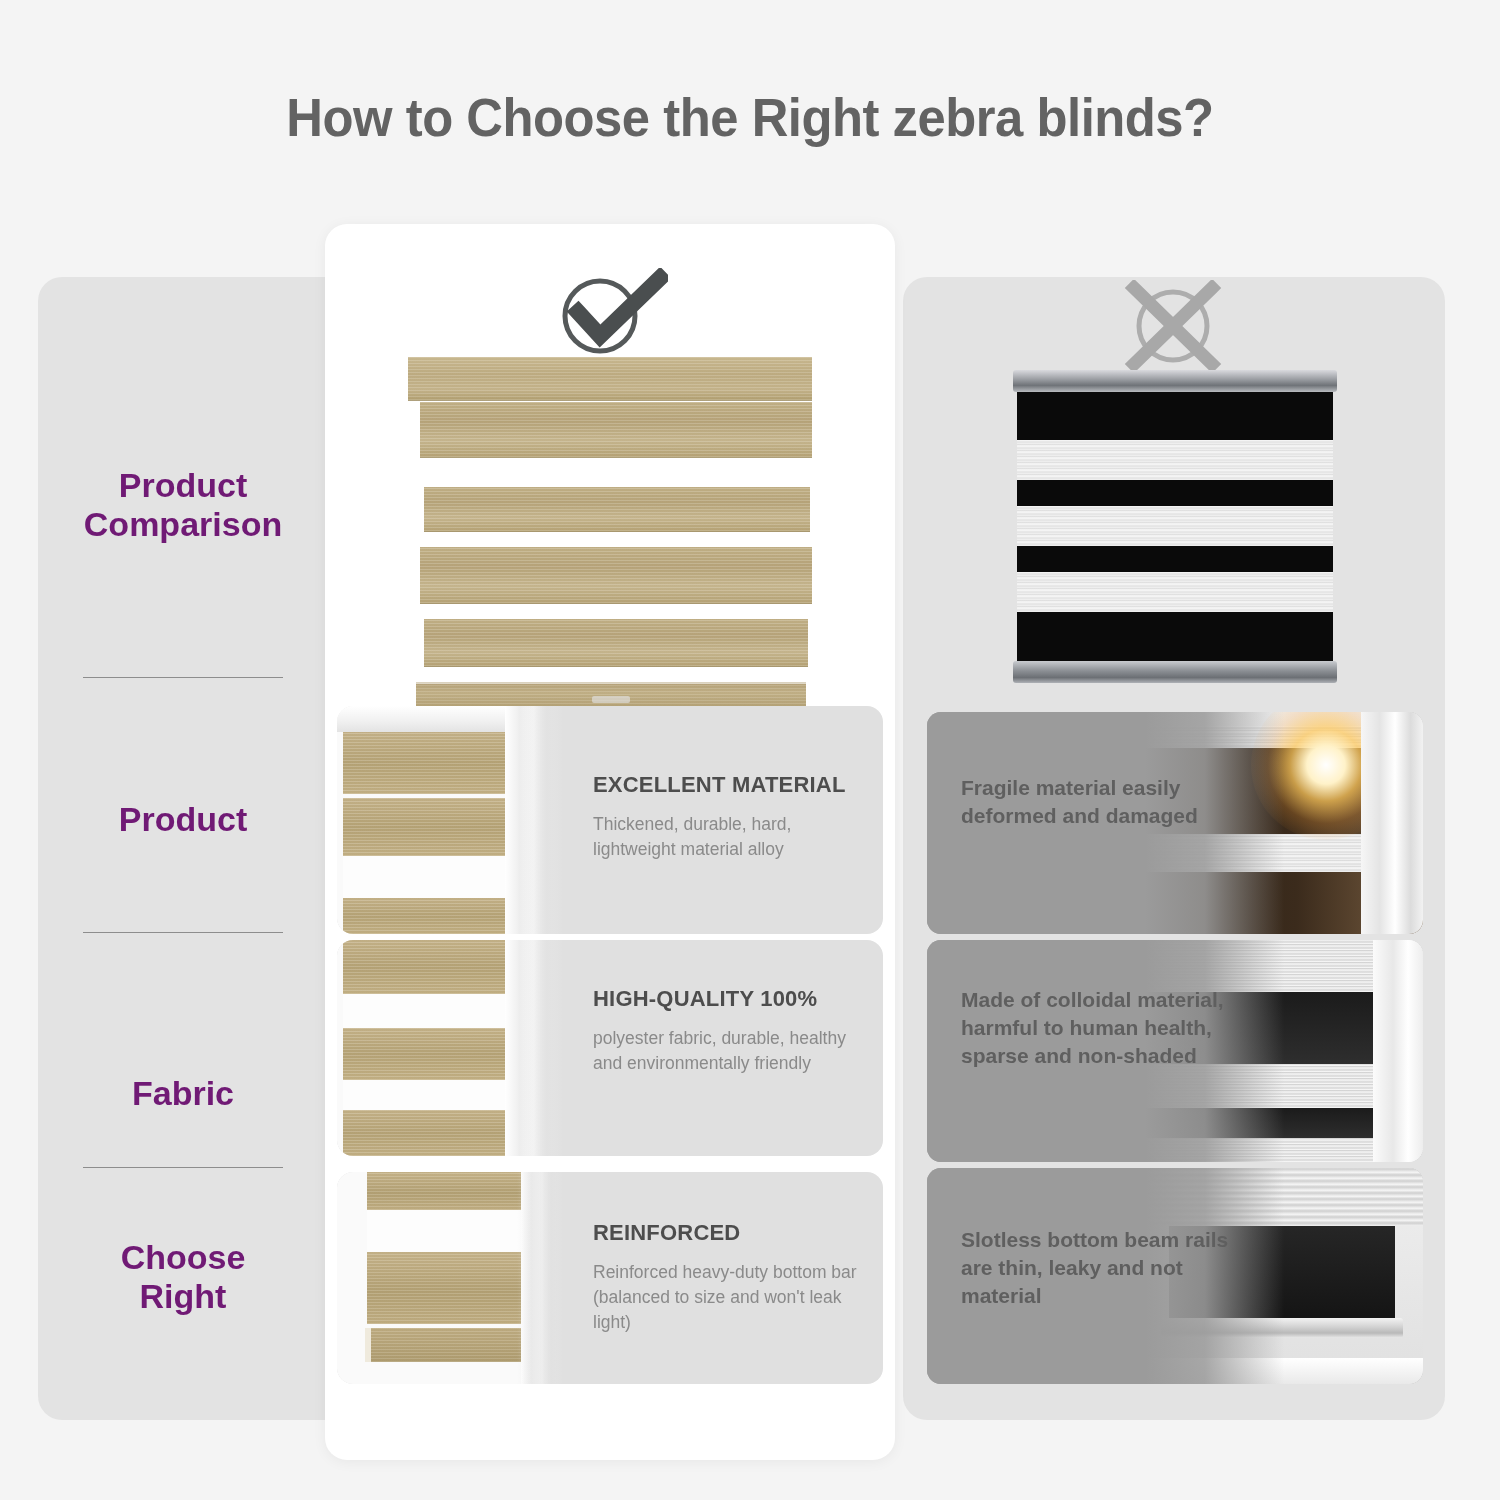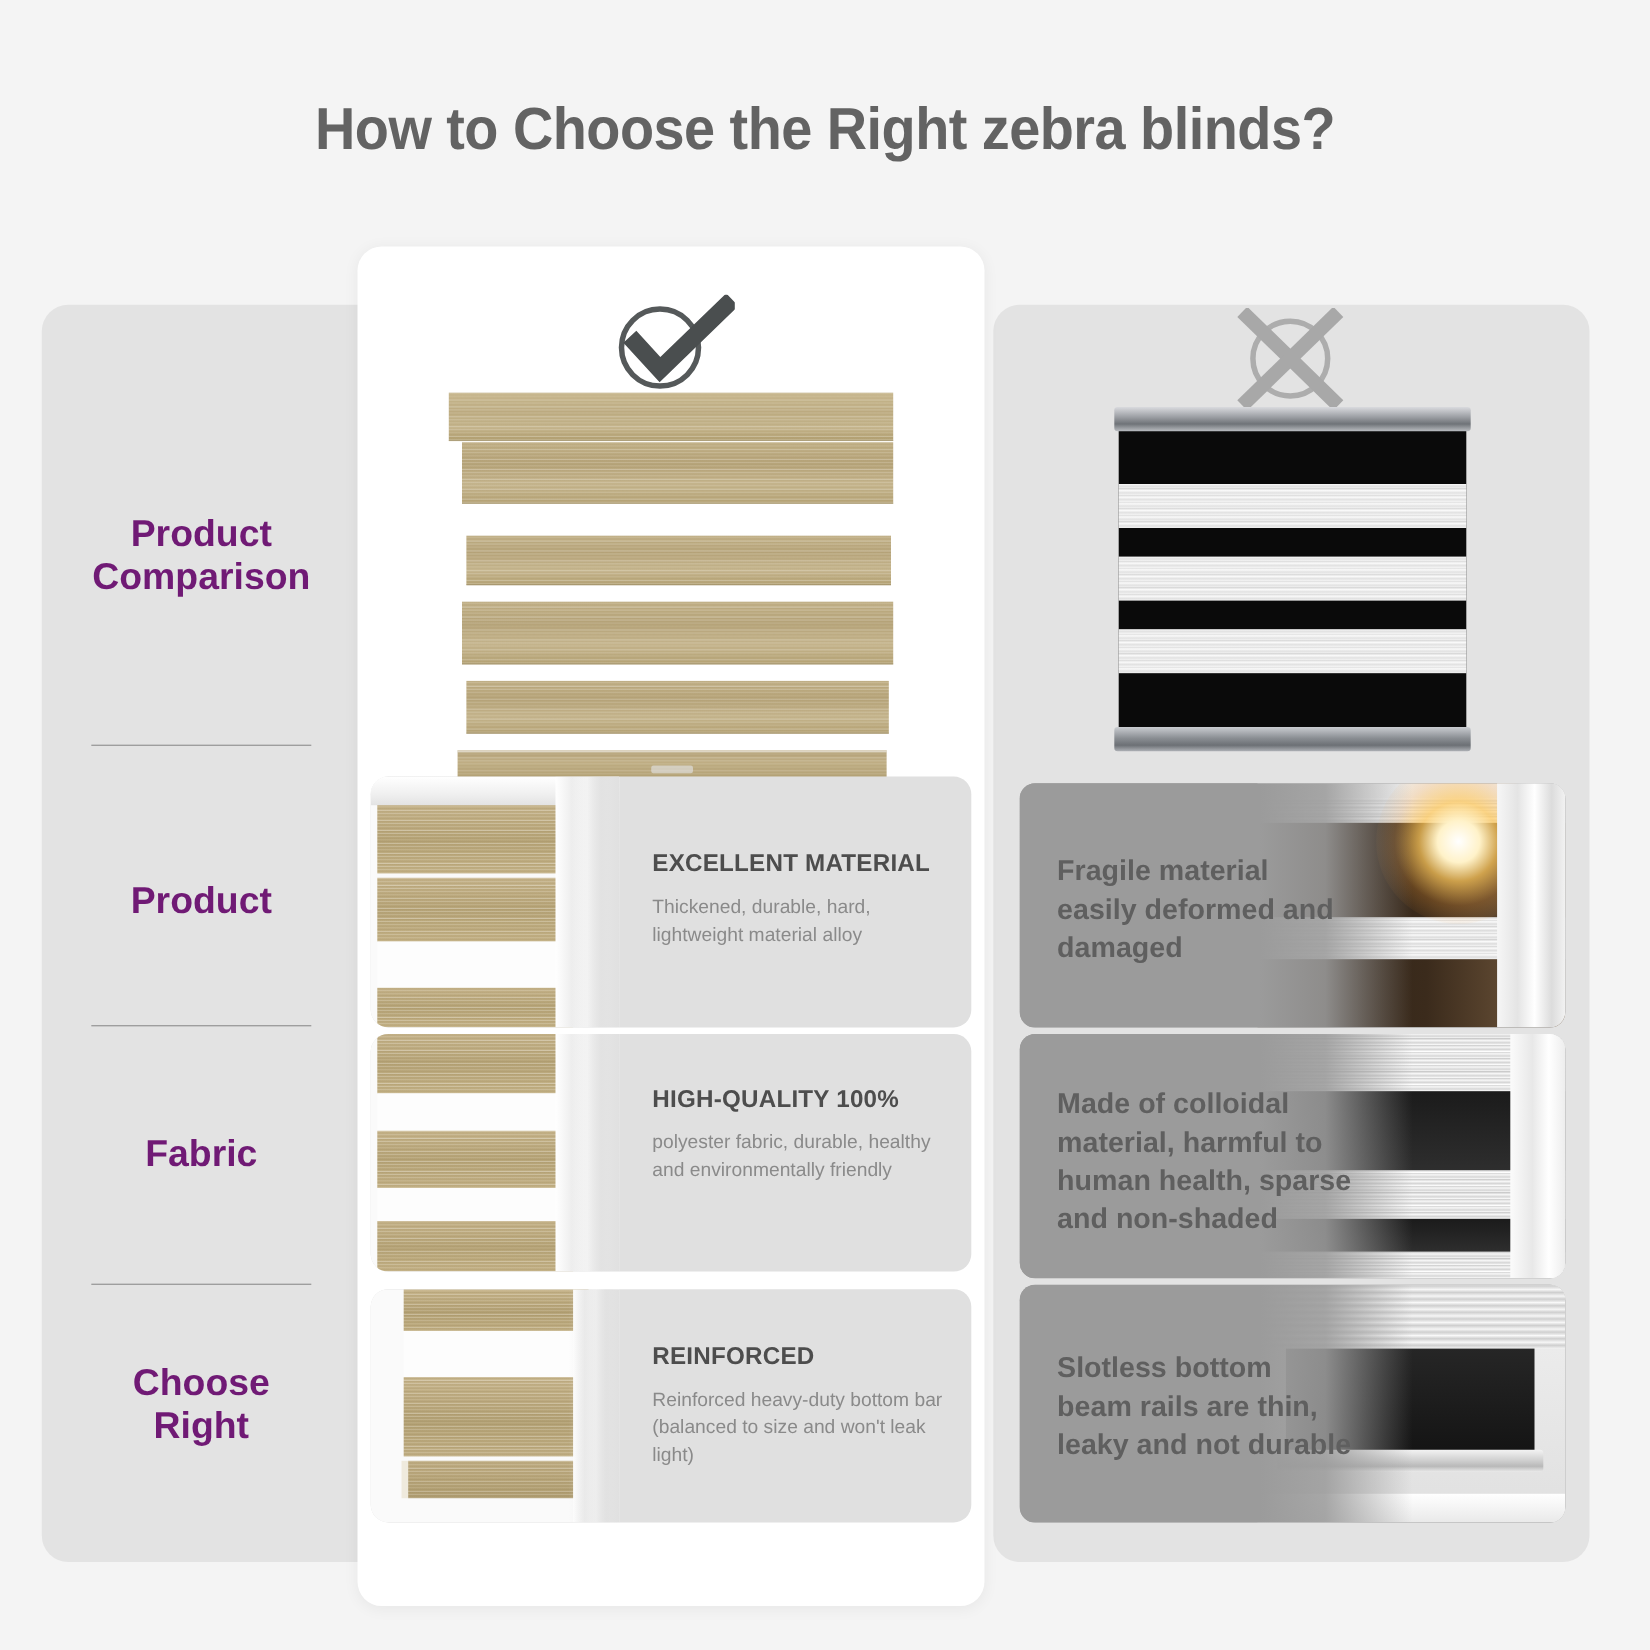--- a/index.html
+++ b/index.html
@@ -169,21 +169,21 @@
     position: absolute; left: 927px; width: 496px;
     border-radius: 14px; overflow: hidden; background: #9b9b9b;
   }
   .bcard-photo { position: absolute; right: 0; top: 0; width: 280px; height: 100%; overflow: hidden; }
   .bcard-veil {
     position: absolute; left: 0; top: 0; width: 100%; height: 100%;
     background: linear-gradient(90deg, #9b9b9b 0%, #9b9b9b 44%, rgba(155,155,155,0.88) 56%, rgba(155,155,155,0) 72%);
   }
   .bcard-text {
     position: absolute; left: 34px; width: 270px;
-    font-size: 26px; font-weight: bold; color: #5f5f5f; line-height: 1.34;
+    font-size: 21px; font-weight: bold; color: #5f5f5f; line-height: 1.34;
   }
 
   
   .leak { position: absolute; inset: 0; background: linear-gradient(180deg,#efefef 0%, #dedede 100%); }
   .leak .dark {
     position: absolute; left: 0; width: 100%;
     background: linear-gradient(90deg, #2b2016 0%, #3b2b1c 55%, #7a5f42 100%);
   }
   .leak .sheerline {
     position: absolute; left: 0; width: 100%;
@@ -251,21 +251,21 @@
     </div>
     <div class="divider" style="top:400px;"></div>
 
     <div class="label-row" style="top:508px; height:70px; font-size:34px;">
       <div>
           <span>Product</span>
         </div>
     </div>
     <div class="divider" style="top:655px;"></div>
 
-    <div class="label-row" style="top:738px; height:70px; font-size:34px;text-align:center;">
+    <div class="label-row" style="top:782px; height:70px; font-size:34px;text-align:center;">
       <div>
           <span>Fabric</span>
         </div>
     </div>
     <div class="divider" style="top:890px;"></div>
 
     <div class="label-row" style="top:940px; height:120px; font-size:34px;">
       <div>
         <span>Choose</span>
         <span>Right</span>
@@ -388,16 +388,16 @@
   <div class="bcard" style="top:1168px; height:216px;">
     <div class="bcard-photo">
       <div class="thinbar">
         <div class="slatgroup" style="top:0px; height:58px;"></div>
         <div class="blackpanel" style="left:26px; top:58px; width:226px; height:96px;"></div>
         <div class="rail" style="left:18px; top:150px; width:242px; height:20px;"></div>
         <div class="sill"></div>
       </div>
     </div>
     <div class="bcard-veil"></div>
-    <div class="bcard-text" style="top:58px;">Slotless bottom beam rails are thin, leaky and not durable</div>
+    <div class="bcard-text" style="top:58px;">Slotless bottom beam rails are thin, leaky and not material</div>
   </div>
 
 </div>
 
 </body></html>

